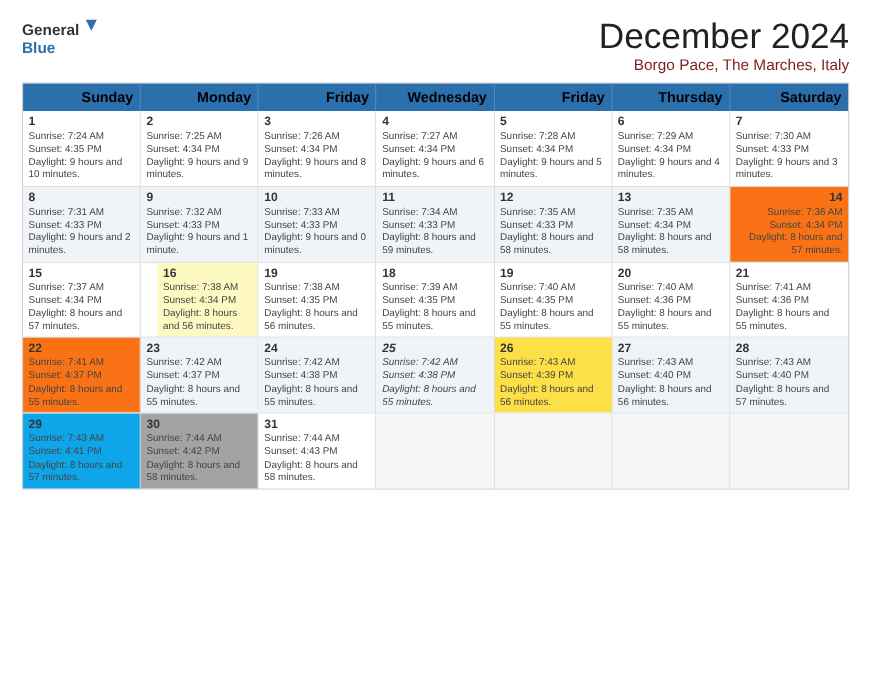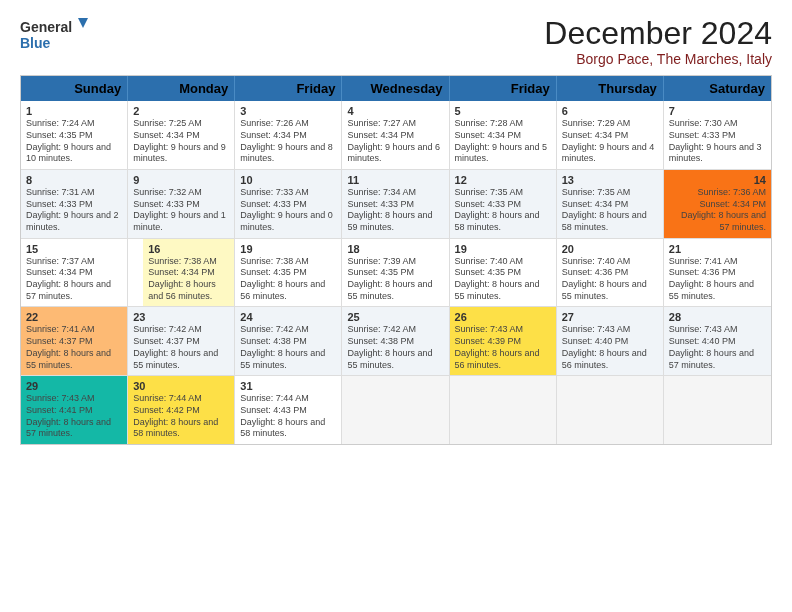--- a/index.html
+++ b/index.html
@@ -252,39 +252,39 @@
         </div>
       </div>
           <div class="cal-cell" style="background: rgb(255, 255, 255);">
         <span class="day-num">21</span>
         <div class="cell-text">
           Sunrise: 7:41 AM<br>Sunset: 4:36 PM<br>Daylight: 8 hours and 55 minutes.
         </div>
       </div>
         </div>
         <div class="cal-row">
-          <div class="cal-cell" style="background: #fdba74;">
+          <div class="cal-cell" style="background: #f97316;">
         <span class="day-num">22</span>
         <div class="cell-text">
           Sunrise: 7:41 AM<br>Sunset: 4:37 PM<br>Daylight: 8 hours and 55 minutes.
         </div>
       </div>
           <div class="cal-cell" style="background: rgb(240, 244, 248);">
         <span class="day-num">23</span>
         <div class="cell-text">
           Sunrise: 7:42 AM<br>Sunset: 4:37 PM<br>Daylight: 8 hours and 55 minutes.
         </div>
       </div>
           <div class="cal-cell" style="background: rgb(240, 244, 248);">
         <span class="day-num">24</span>
         <div class="cell-text">
           Sunrise: 7:42 AM<br>Sunset: 4:38 PM<br>Daylight: 8 hours and 55 minutes.
         </div>
       </div>
-          <div class="cal-cell" style="background: rgb(240, 244, 248);">
+          <div class="cal-cell" style="background: rgb(240, 244, 248); font-style: italic;">
         <span class="day-num">25</span>
         <div class="cell-text">
           Sunrise: 7:42 AM<br>Sunset: 4:38 PM<br>Daylight: 8 hours and 55 minutes.
         </div>
       </div>
           <div class="cal-cell" style="background: #fde047;">
         <span class="day-num">26</span>
         <div class="cell-text">
           Sunrise: 7:43 AM<br>Sunset: 4:39 PM<br>Daylight: 8 hours and 56 minutes.
         </div>
@@ -296,27 +296,27 @@
         </div>
       </div>
           <div class="cal-cell" style="background: rgb(240, 244, 248);">
         <span class="day-num">28</span>
         <div class="cell-text">
           Sunrise: 7:43 AM<br>Sunset: 4:40 PM<br>Daylight: 8 hours and 57 minutes.
         </div>
       </div>
         </div>
         <div class="cal-row">
-          <div class="cal-cell" style="background: #14b8a6;">
+          <div class="cal-cell" style="background: #0ea5e9;">
         <span class="day-num">29</span>
         <div class="cell-text">
           Sunrise: 7:43 AM<br>Sunset: 4:41 PM<br>Daylight: 8 hours and 57 minutes.
         </div>
       </div>
-          <div class="cal-cell" style="background: #fde047;">
+          <div class="cal-cell" style="background: #a3a3a3;">
         <span class="day-num">30</span>
         <div class="cell-text">
           Sunrise: 7:44 AM<br>Sunset: 4:42 PM<br>Daylight: 8 hours and 58 minutes.
         </div>
       </div>
           <div class="cal-cell" style="background: rgb(255, 255, 255);">
         <span class="day-num">31</span>
         <div class="cell-text">
           Sunrise: 7:44 AM<br>Sunset: 4:43 PM<br>Daylight: 8 hours and 58 minutes.
         </div>

